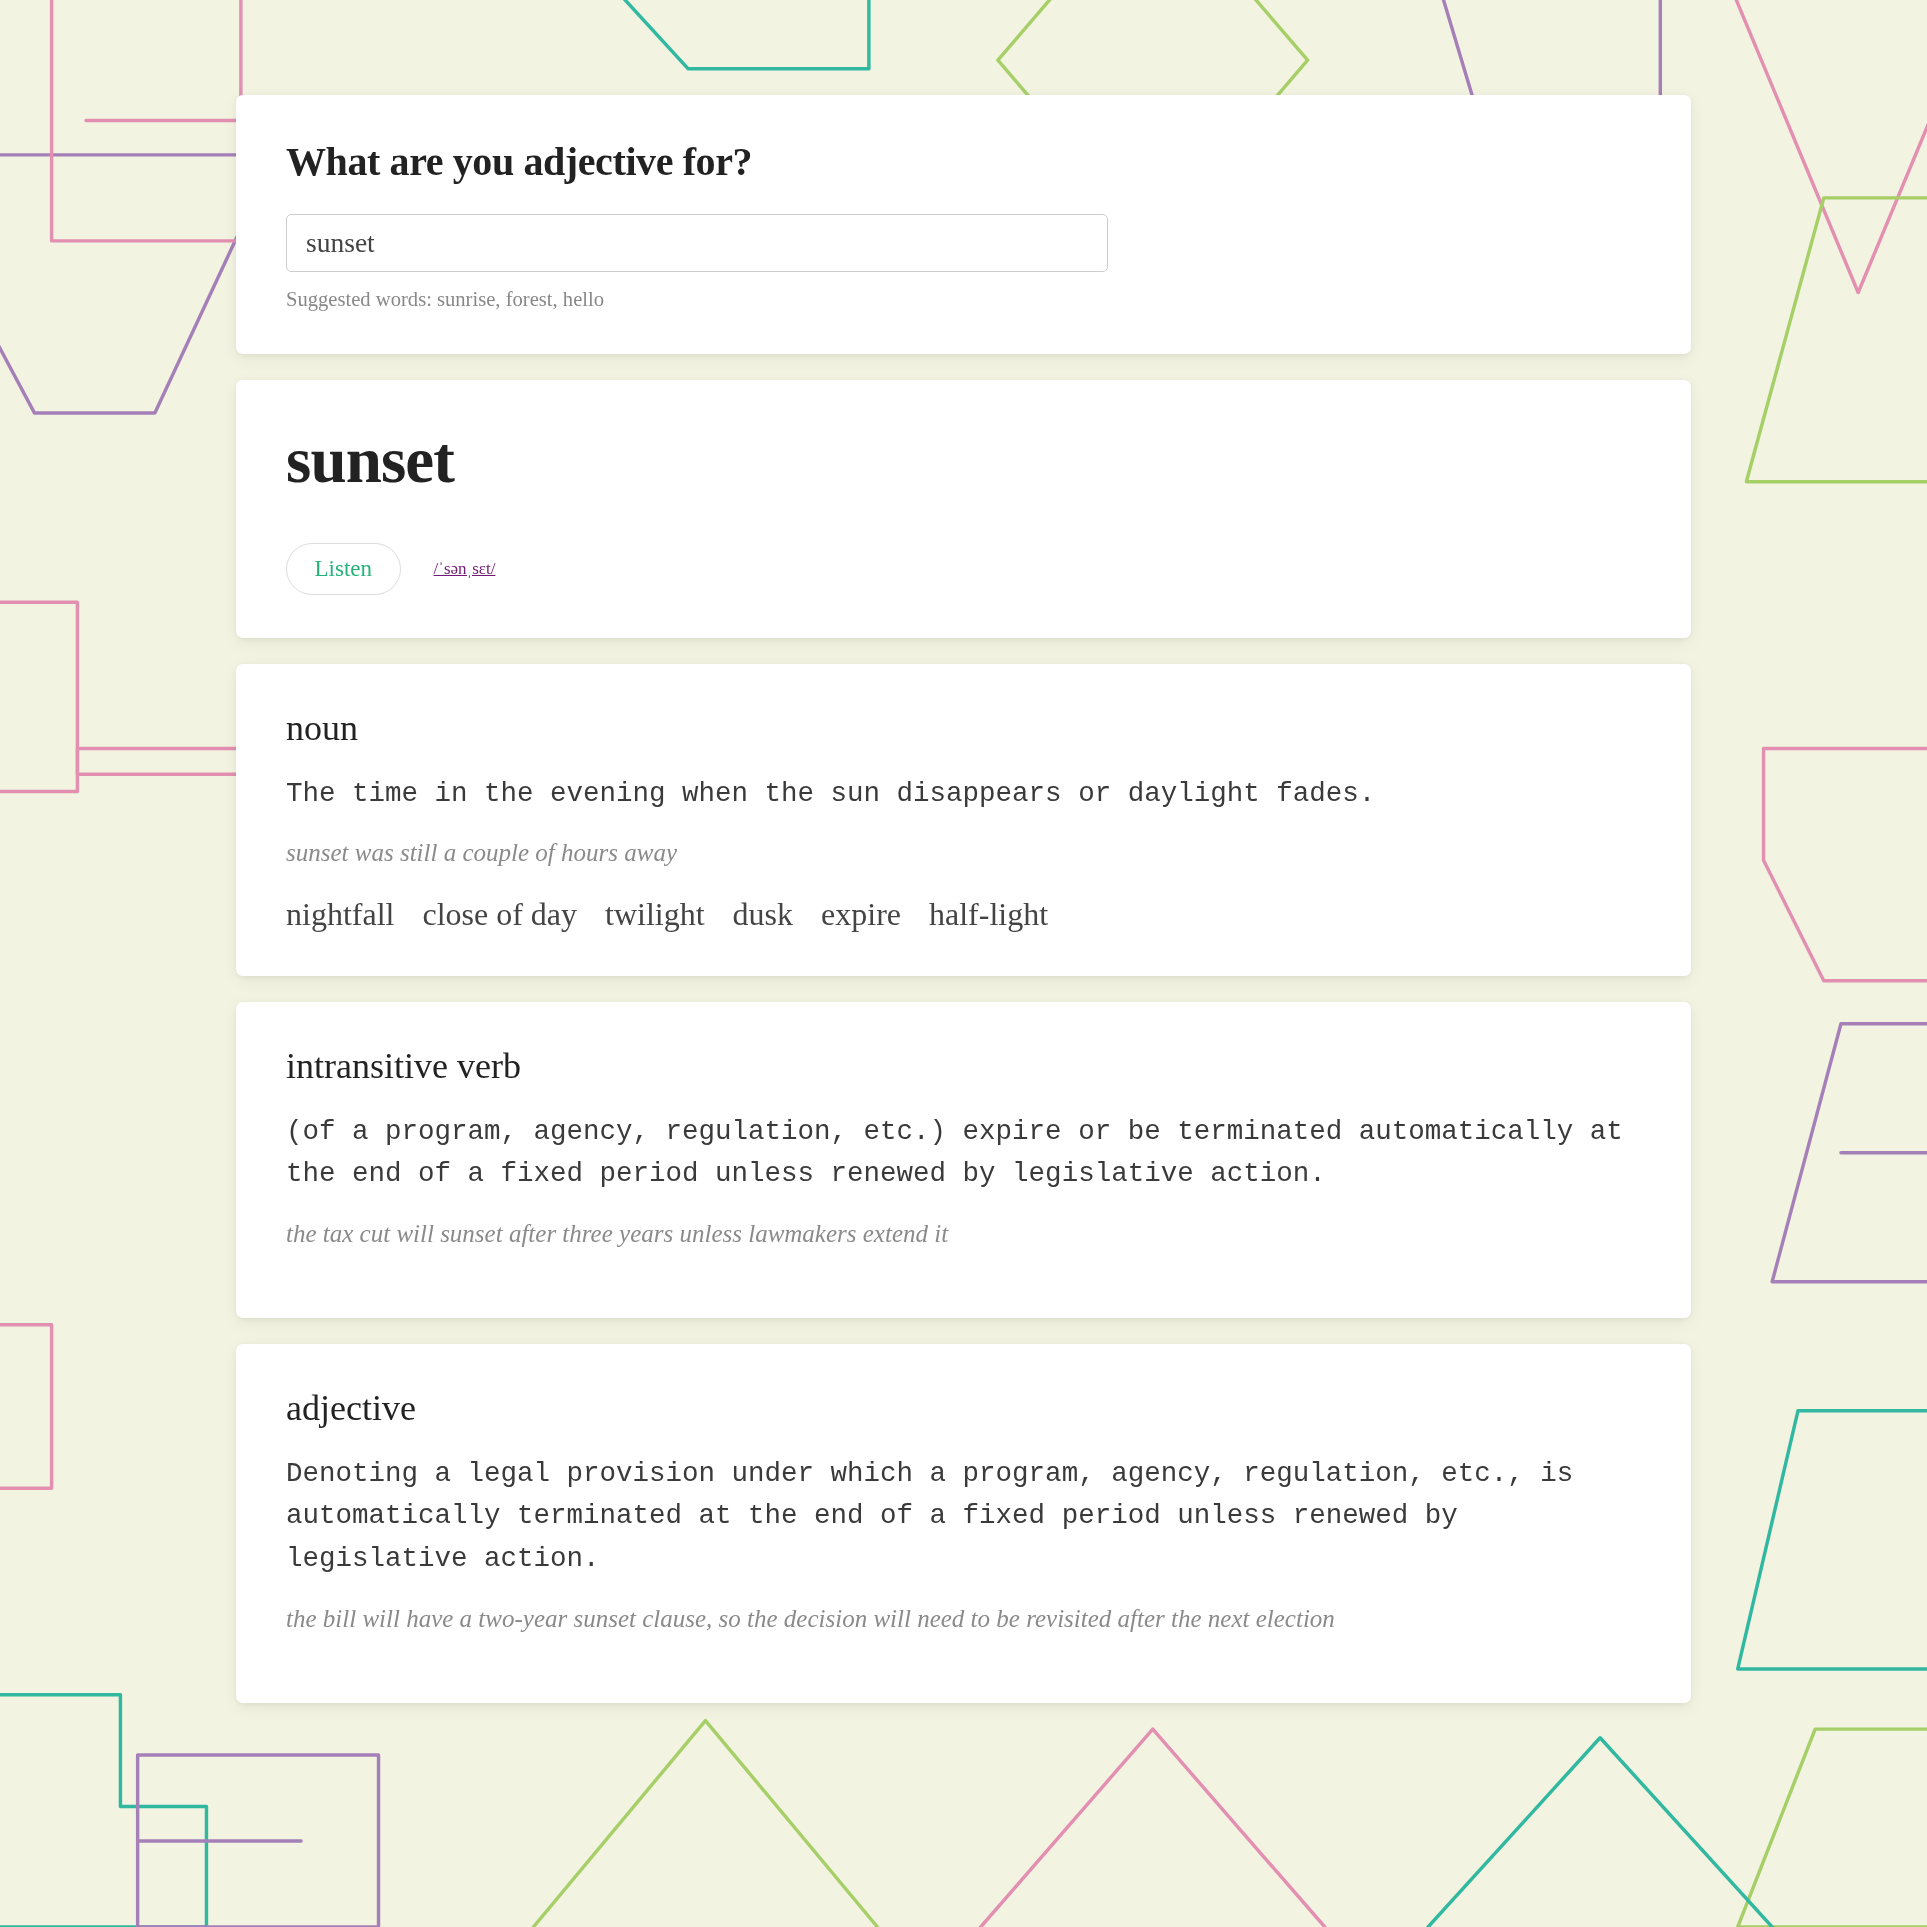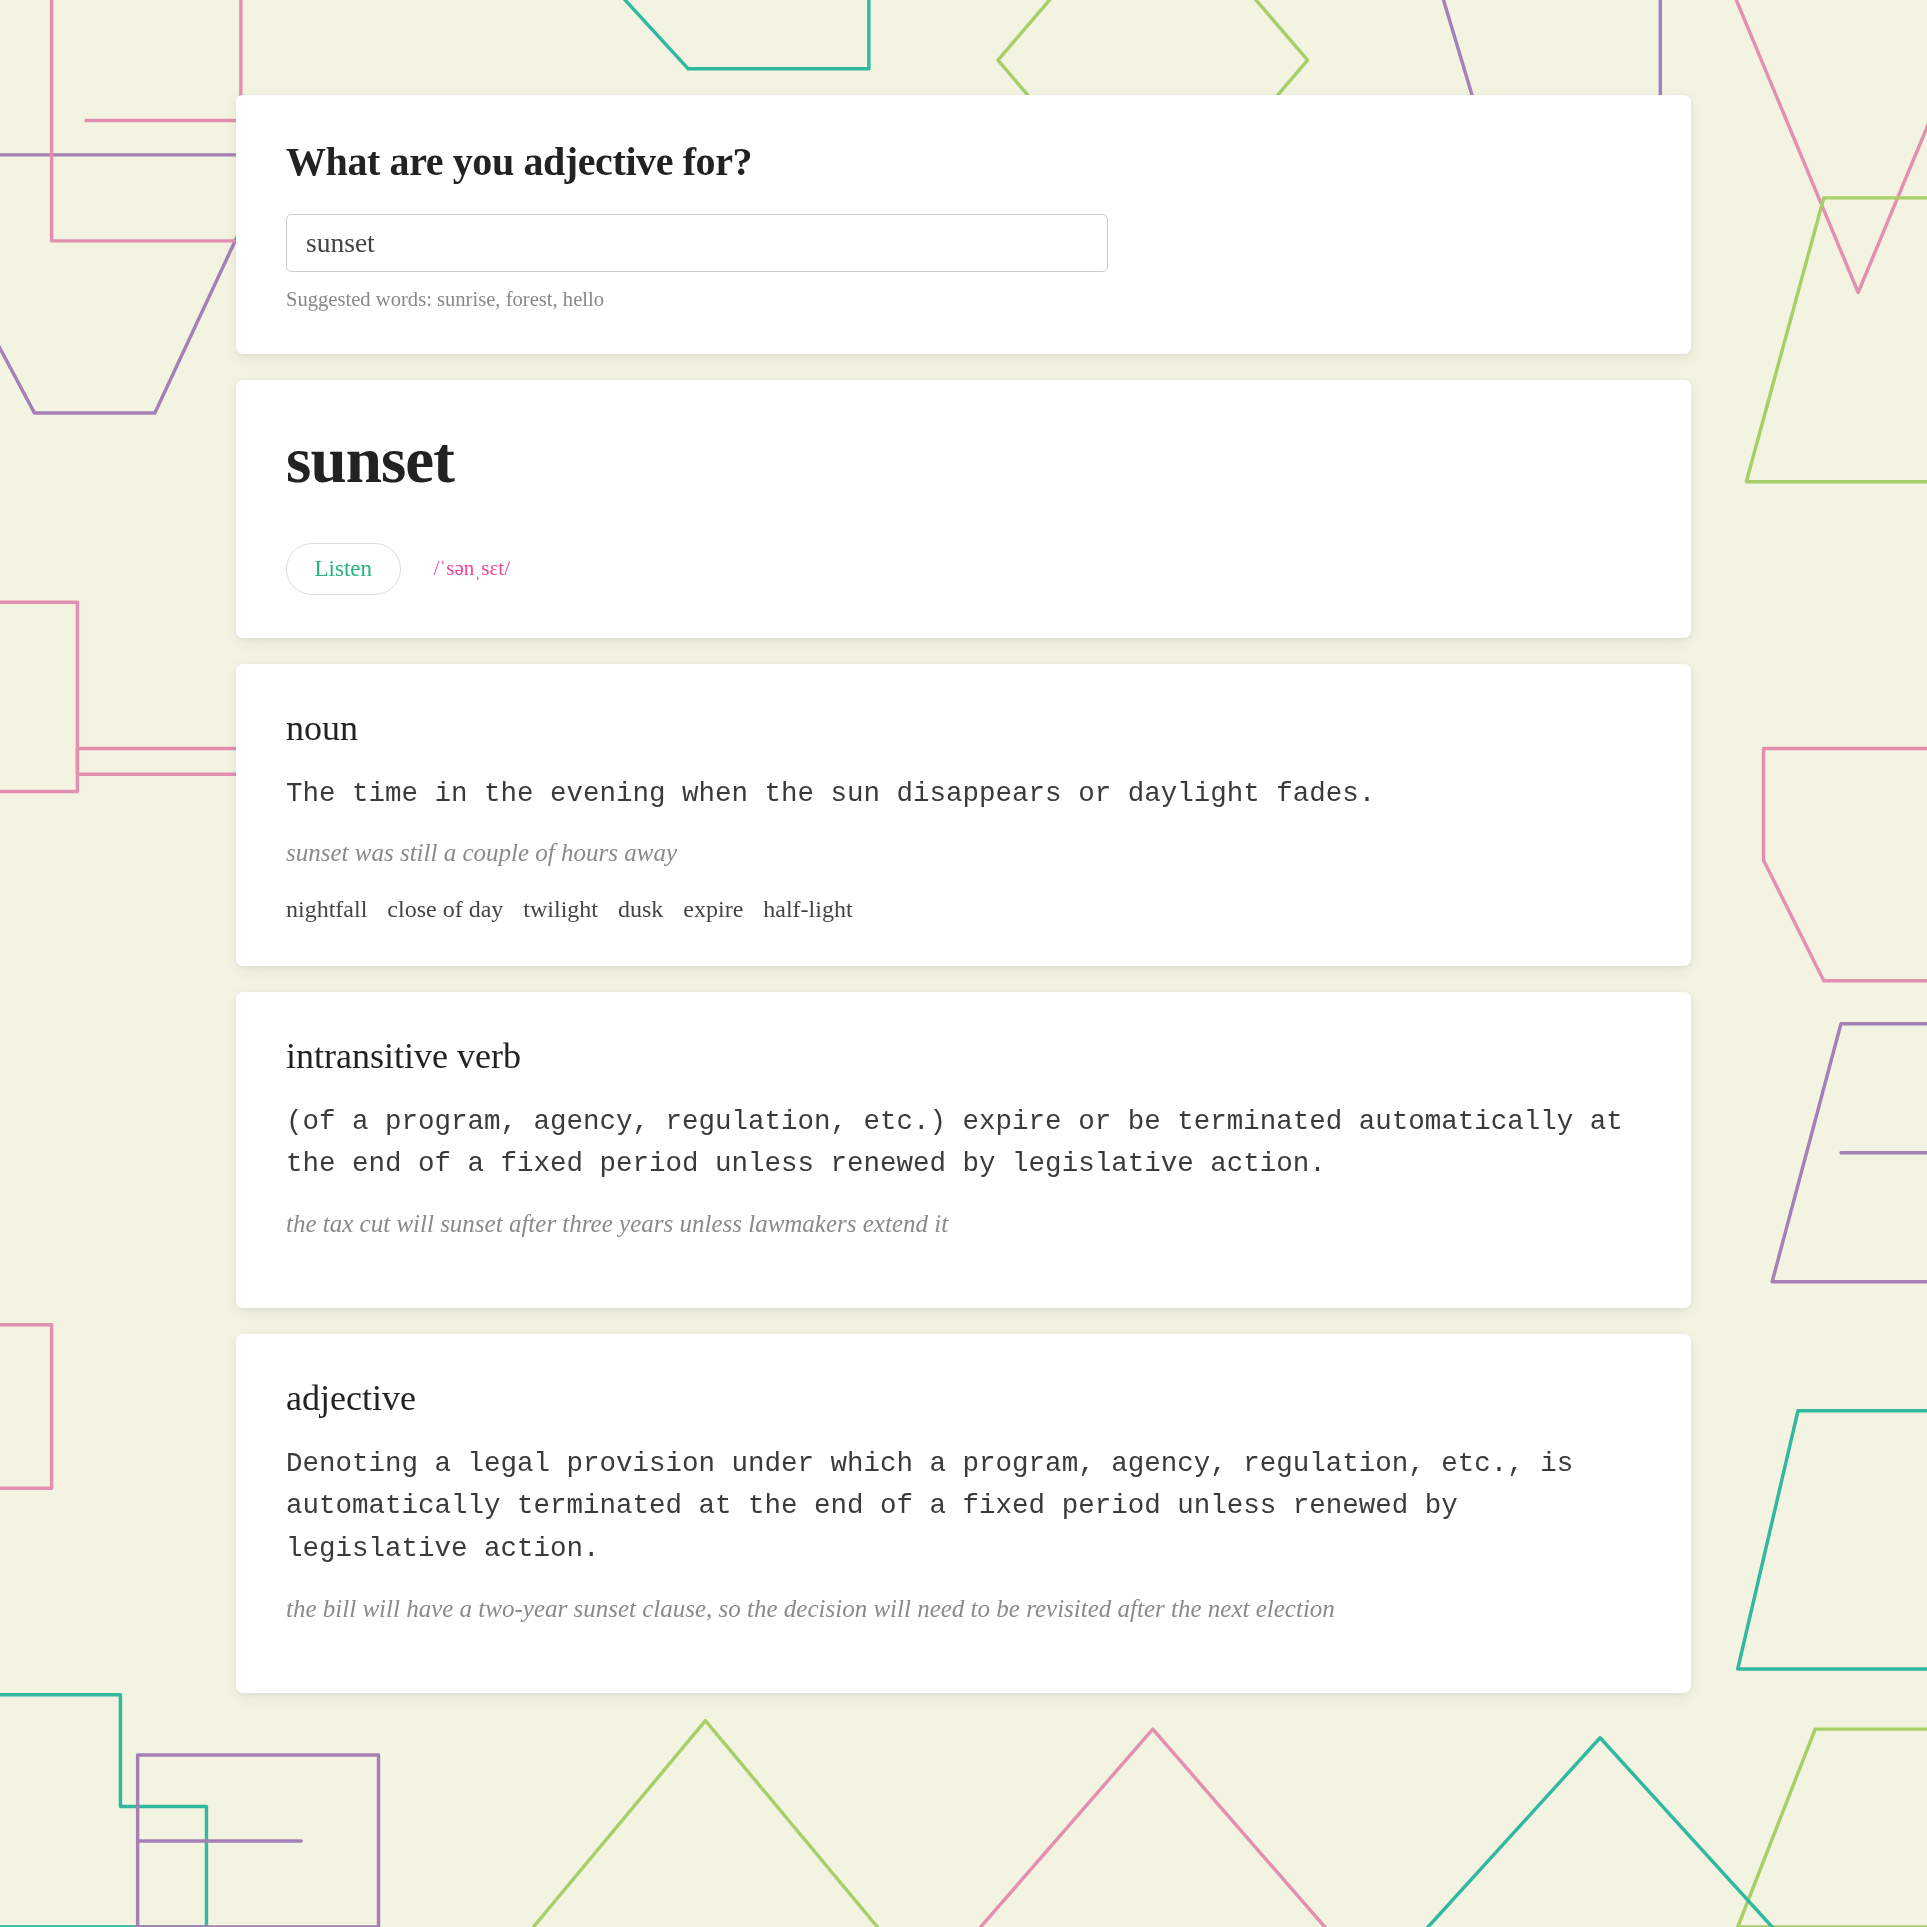--- a/index.html
+++ b/index.html
@@ -70,22 +70,23 @@
     font-family: inherit;
     font-size: 23px;
     color: #25b37a;
     background: #fff;
     border: 0.9px solid #ddd;
     border-radius: 860px;
     padding: 12px 27.5px;
     cursor: pointer;
   }
   .phonetic {
-    font-size: 21px;
-    color: #ec4899;
+    font-size: 17px;
+    color: #701a75;
+    text-decoration: underline;
   }
   .pos-title {
     font-size: 36px;
     font-weight: 400;
     color: #222;
     margin-bottom: 24px;
   }
   .definition {
     font-size: 27.5px;
     color: #3a3a3a;
@@ -96,22 +97,22 @@
   .example {
     font-size: 25px;
     font-style: italic;
     color: #8a8a8a;
     line-height: 1.5;
     margin-bottom: 22.4px;
   }
   .synonyms {
     display: flex;
     flex-wrap: wrap;
-    gap: 20px;
-    font-size: 24px;
+    gap: 28px;
+    font-size: 32px;
     color: #444;
     margin-top: 24px;
   }
   .syn { white-space: nowrap; }
 </style>
 </head>
 <body>
 
 <svg class="bg-letters" viewBox="0 0 2240 2240" preserveAspectRatio="xMidYMid slice" aria-hidden="true">
   <g fill="none" stroke-width="4" stroke-linejoin="round" stroke-linecap="round">

